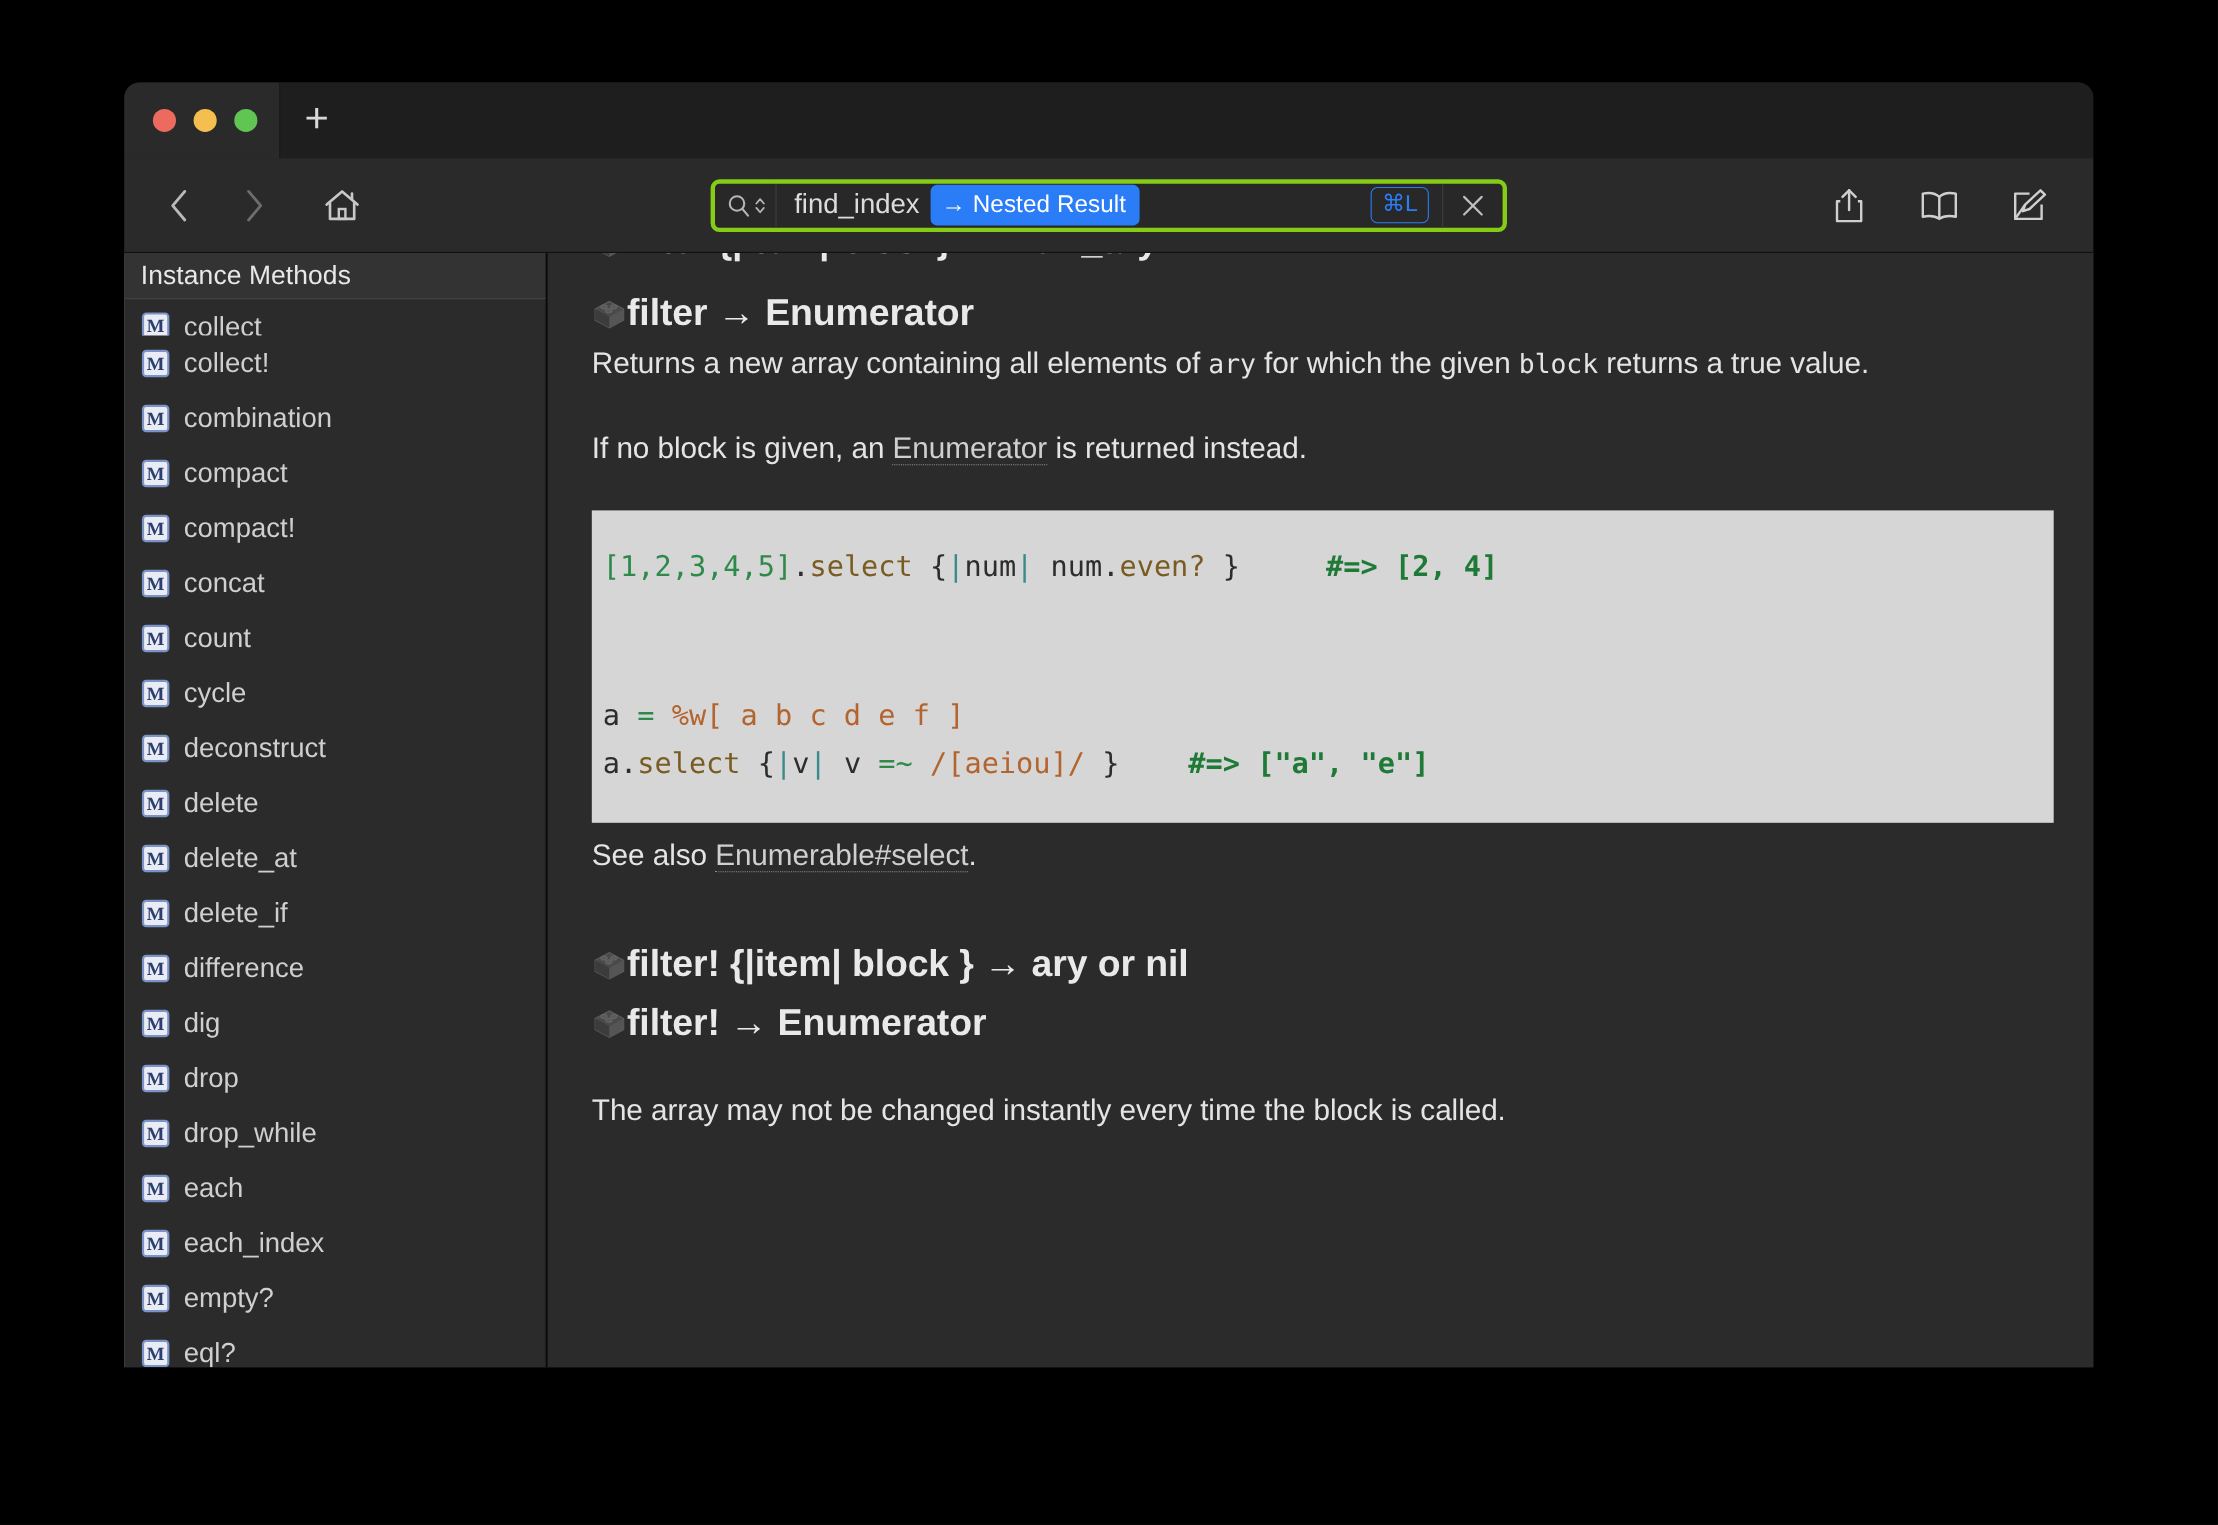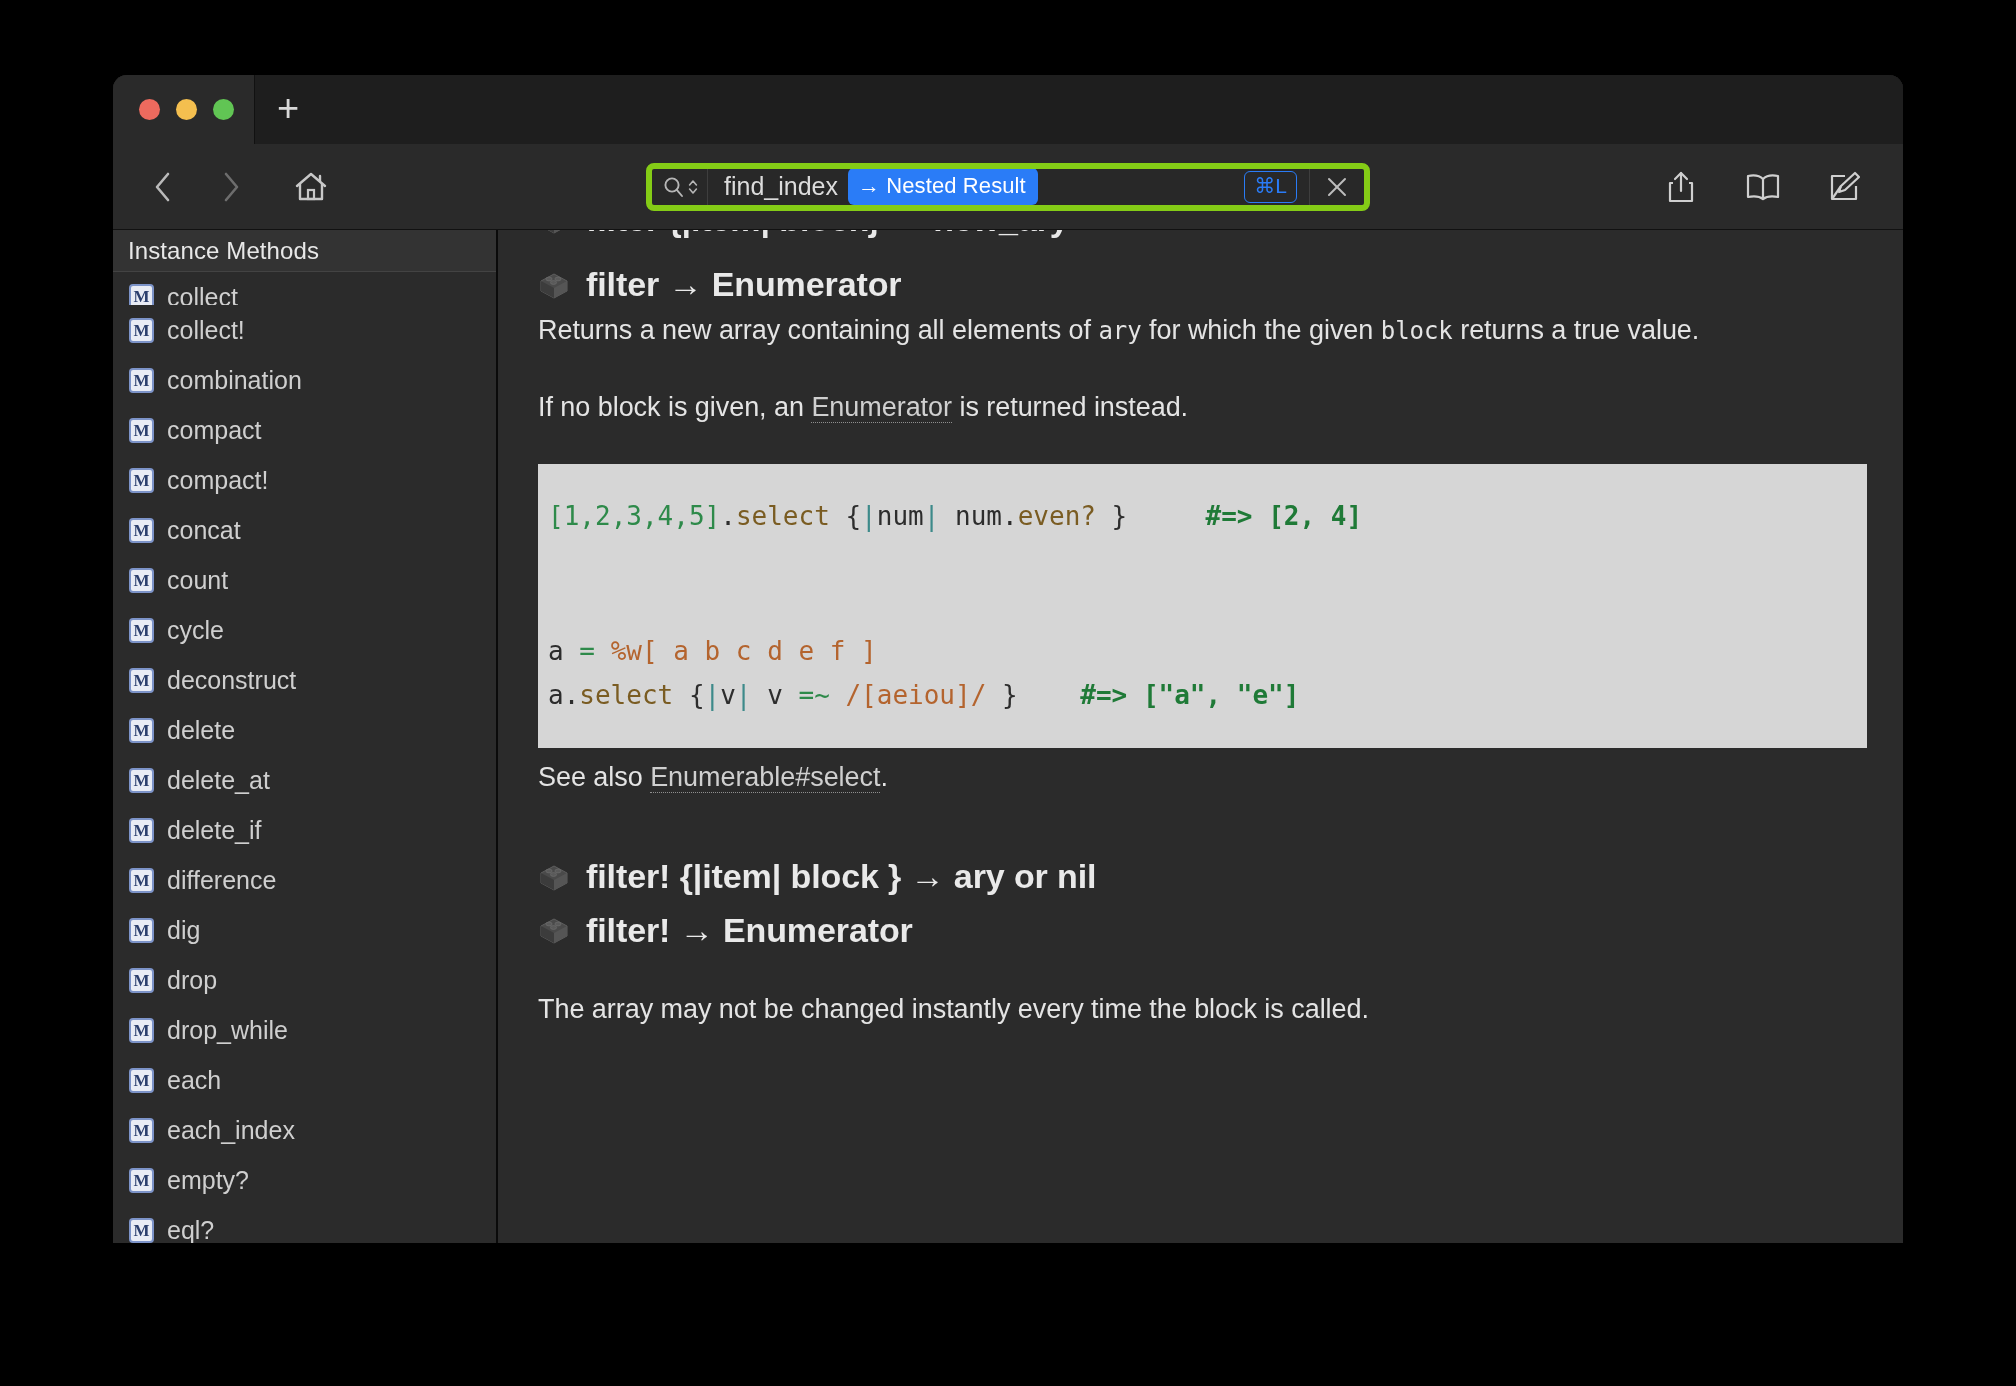--- a/index.html
+++ b/index.html
@@ -112,21 +112,21 @@
     left: 0; right: 0;
     display: flex;
     justify-content: center;
     pointer-events: none;
   }
   #searchfield {
     pointer-events: auto;
     width: 724px;
     height: 48px;
     background: #282828;
-    border: 6px solid #84cc16;
+    border: 4px solid #84cc16;
     border-radius: 8px;
     display: flex;
     align-items: center;
     overflow: hidden;
   }
   #search-scope {
     width: 56px; height: 100%;
     display: flex; align-items: center; justify-content: center;
     border-right: 1px solid #3e3e3e;
     gap: 2px;
@@ -250,21 +250,20 @@
     left: 40px;
     right: 36px;
   }
 
   h2.sig {
     font-size: 34px;
     font-weight: bold;
     color: #e9e9e9;
     display: flex;
     align-items: center;
-    gap: 16px;
     line-height: 1.22;
     margin: 0 0 2px 0;
     letter-spacing: -0.1px;
   }
   .brick { width: 32px; height: 32px; flex: 0 0 32px; }
 
   p.para {
     font-size: 27px;
     color: #e4e4e4;
     line-height: 1.38;

